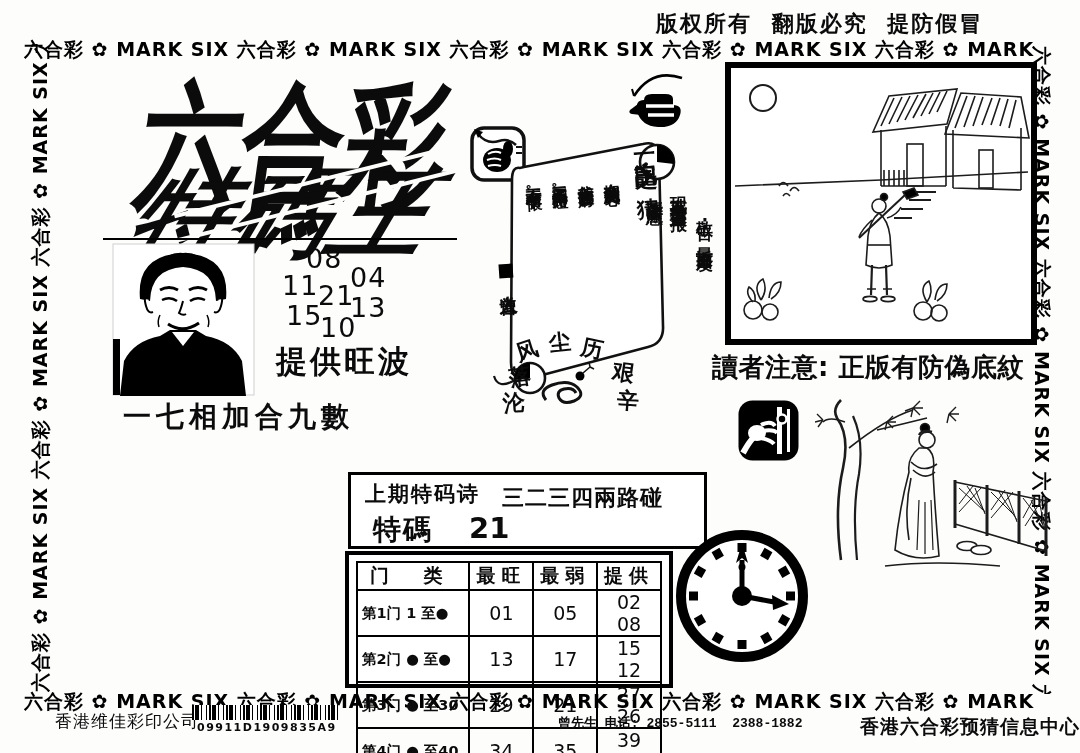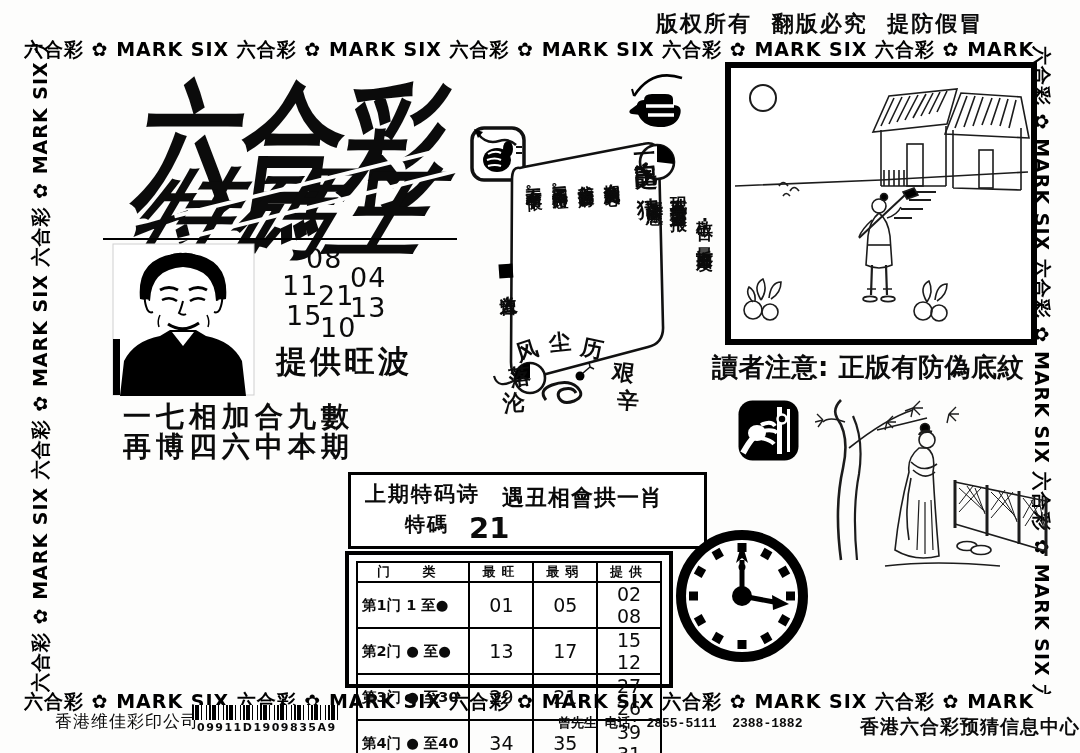--- a/index.html
+++ b/index.html
@@ -57,30 +57,30 @@
   
   .frame { left:725px; top:62px; width:312px; height:283px; border:6px solid #000; background:#fff; }
   .notice { left:712px; top:350px; font-size:26px; font-weight:900; letter-spacing:0.5px; }
 
   
   .motto-ch { font-size:22px; font-weight:700; }
 
   
   .issue-box { left:348px; top:472px; width:359px; height:77px; border:3px solid #000; background:#fff; }
   .issue-label { position:absolute; left:14px; top:5px; font-size:21px; font-weight:800; letter-spacing:2px; }
-  .issue-code  { position:absolute; left:22px; top:36px; font-size:20px; font-weight:900; letter-spacing:2px;margin-left:32px; }
+  .issue-code  { position:absolute; left:22px; top:36px; font-size:28px; font-weight:900; letter-spacing:2px; }
   .issue-code-val { position:absolute; left:118px; top:36px; font-size:29px; font-weight:600; }
   .issue-verse { position:absolute; left:151px; font-size:22px; font-weight:600; letter-spacing:1px; }
 
   
   .gate-box { left:345px; top:551px; width:328px; height:137px; border:4px solid #000;
               background:#fff; padding:6px 7px; }
   table.gate { width:100%; height:100%; border-collapse:collapse; }
   table.gate th, table.gate td { border:2px solid #000; text-align:center; padding:0; }
-  table.gate th { font-size:13px; font-weight:800; letter-spacing:6px; }
+  table.gate th { font-size:19px; font-weight:800; letter-spacing:6px; }
   table.gate th:first-child { letter-spacing:14px; }
   table.gate td.lbl { font-size:14.5px; font-weight:800; text-align:left; padding-left:4px; letter-spacing:0; }
   table.gate td { font-size:19px;border-radius:10px; }
   table.gate td.prov { word-spacing:10px; }
   table.gate col.c1{width:37%} table.gate col.c2{width:21%}
   table.gate col.c3{width:21%} table.gate col.c4{width:21%}
 
   
   .printer { left:55px; top:710px; font-size:17px; letter-spacing:1px; }
   .barcode { left:192px; top:705px; width:146px; height:15px;
@@ -135,21 +135,20 @@
   <div class="abs num" style="left:306px; top:243px;">08</div>
   <div class="abs num" style="left:350px; top:262px;">04</div>
   <div class="abs num" style="left:282px; top:270px;">11</div>
   <div class="abs num" style="left:318px; top:280px;">21</div>
   <div class="abs num" style="left:350px; top:292px;">13</div>
   <div class="abs num" style="left:286px; top:300px;">15</div>
   <div class="abs num" style="left:320px; top:312px;">10</div>
 
   <div class="abs verse-line serif nowrap" style="top:398px;">一七相加合九數</div>
   <div class="abs provider">提供旺波</div>
-  <div class="abs verse-line serif nowrap" style="top:428px;">再博四六中本期</div>
 
   <div class="abs" style="left:468px; top:120px;">
     <svg width="60" height="64" viewBox="0 0 60 64">
       <rect x="4" y="8" width="52" height="52" rx="12" fill="#fff" stroke="#111" stroke-width="3.5"></rect>
       <path d="M10,14 q9,11 21,7 q10,-3 17,4" stroke="#111" stroke-width="2.5" fill="none"></path>
       <path d="M6,9 l9,3 -5,6 Z" fill="#000"></path>
       <ellipse cx="29" cy="40" rx="14" ry="12" fill="#000"></ellipse>
       <ellipse cx="40" cy="29" rx="5" ry="8" fill="#000"></ellipse>
       <path d="M20,34 q7,-4 13,-1 M19,40 q8,-3 14,0 M20,46 q7,-2 13,0" stroke="#fff" stroke-width="2" fill="none"></path>
       <path d="M48,27 h6 M48,33 h6" stroke="#111" stroke-width="2"></path>
@@ -285,21 +284,21 @@
         <ellipse cx="166" cy="162" rx="10" ry="4.5" fill="#fff"></ellipse>
         <path d="M70,178 Q120,172 185,178"></path>
       </g>
     </svg>
   </div>
 
   <div class="abs issue-box">
     <div class="issue-label">上期特码诗</div>
     <div class="issue-code">特碼</div>
     <div class="issue-code-val">21</div>
-    <div class="issue-verse serif nowrap" style="top:8px;">遇丑相會拱一肖</div>
+    <div class="issue-verse serif nowrap" style="top:8px;">三二三四兩路碰</div>
   </div>
 
   <div class="abs gate-box">
     <table class="gate">
       <colgroup>
           <col class="c1">
           <col class="c2">
           <col class="c3">
           <col class="c4">
         </colgroup>

